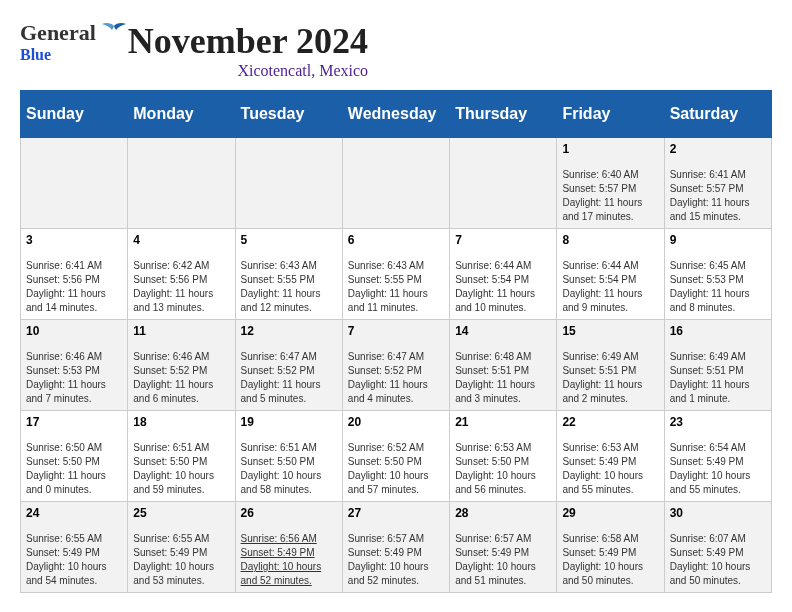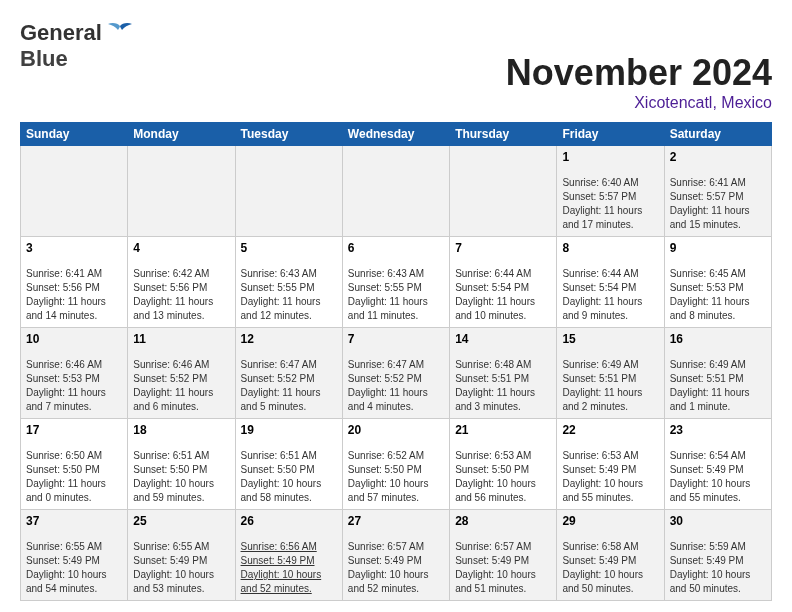--- a/index.html
+++ b/index.html
@@ -5,62 +5,62 @@
     * { box-sizing: border-box; margin: 0; padding: 0; }
     body {
       font-family: Arial, sans-serif;
       background: #fff;
       width: 792px;
       min-height: 612px;
       padding: 20px;
     }
     .header {
       display: flex;
-      justify-content: space-between;
+      justify-content: flex-start;
       align-items: flex-start;
       margin-bottom: 10px;
+      font-family: Liberation Serif, serif;
     }
     .logo {
       display: flex;
       flex-direction: column;
       align-items: flex-start;
     }
     .logo-line {
       display: flex;
       align-items: center;
       gap: 4px;
     }
     .title-block {
       text-align: right;
     }
     .title-block h1 {
       font-size: 36px;
       font-weight: bold;
       color: #222;
-      margin-top: 32px;
     }
     .title-block h2 {
       font-size: 16px;
       font-weight: normal;
       color: #4c1d95;
     }
     table {
       width: 100%;
       border-collapse: collapse;
       font-size: 11px;
     }
     thead tr {
       background-color: #1a5fa8;
       color: white;
     }
     thead th {
-      padding: 4px 5px;
+      padding: 14px 5px;
       text-align: left;
       font-weight: bold;
-      font-size: 12px;
+      font-size: 16px;
       border: 1px solid #1a5fa8;
     }
     tbody td {
       border: 1px solid #ccc;
       padding: 4px 5px;
       vertical-align: top;
       width: calc(100% / 7);
       height: 80px;
     }
     tbody tr:nth-child(odd) td {
@@ -91,21 +91,21 @@
 <div class="header">
   <div class="logo">
     <div class="logo-line">
       <span style="font-size:22px;font-weight:bold;color:#333;">General</span>
       <svg width="28" height="22" viewBox="0 0 28 22">
         <path d="M14 4 C16 1, 22 0, 26 2 C22 3, 18 5, 16 8 C15 6, 14 5, 14 4Z" fill="#1a5fa8"></path>
         <path d="M14 4 C12 1, 6 0, 2 2 C6 3, 10 5, 12 8 C13 6, 14 5, 14 4Z" fill="#5599cc"></path>
       </svg>
     </div>
     <div>
-      <span style="font-size:22px;font-weight:bold;color:#404040;">Blue</span>
+      <span style="font-size:16px;font-weight:bold;color:#1d4ed8;">Blue</span>
     </div>
   </div>
   <div class="title-block">
     <h1>November 2024</h1>
     <h2>Xicotencatl, Mexico</h2>
   </div>
 </div>
 
 <table>
   <thead>
@@ -266,21 +266,21 @@
         </td>
         <td>
           <span class="day-num">23</span>
           <div class="day-info" style="white-space: pre-line;">Sunrise: 6:54 AM
 Sunset: 5:49 PM
 Daylight: 10 hours and 55 minutes.</div>
         </td>
       </tr>
       <tr>
         <td>
-          <span class="day-num">37</span>
+          <span class="day-num">24</span>
           <div class="day-info" style="white-space: pre-line;">Sunrise: 6:55 AM
 Sunset: 5:49 PM
 Daylight: 10 hours and 54 minutes.</div>
         </td>
         <td>
           <span class="day-num">25</span>
           <div class="day-info" style="white-space: pre-line;">Sunrise: 6:55 AM
 Sunset: 5:49 PM
 Daylight: 10 hours and 53 minutes.</div>
         </td>
@@ -303,19 +303,19 @@
 Daylight: 10 hours and 51 minutes.</div>
         </td>
         <td>
           <span class="day-num">29</span>
           <div class="day-info" style="white-space: pre-line;">Sunrise: 6:58 AM
 Sunset: 5:49 PM
 Daylight: 10 hours and 50 minutes.</div>
         </td>
         <td>
           <span class="day-num">30</span>
-          <div class="day-info" style="white-space: pre-line;">Sunrise: 5:59 AM
+          <div class="day-info" style="white-space: pre-line;">Sunrise: 6:07 AM
 Sunset: 5:49 PM
 Daylight: 10 hours and 50 minutes.</div>
         </td>
       </tr>
     </tbody>
 </table>
 
 </body></html>

